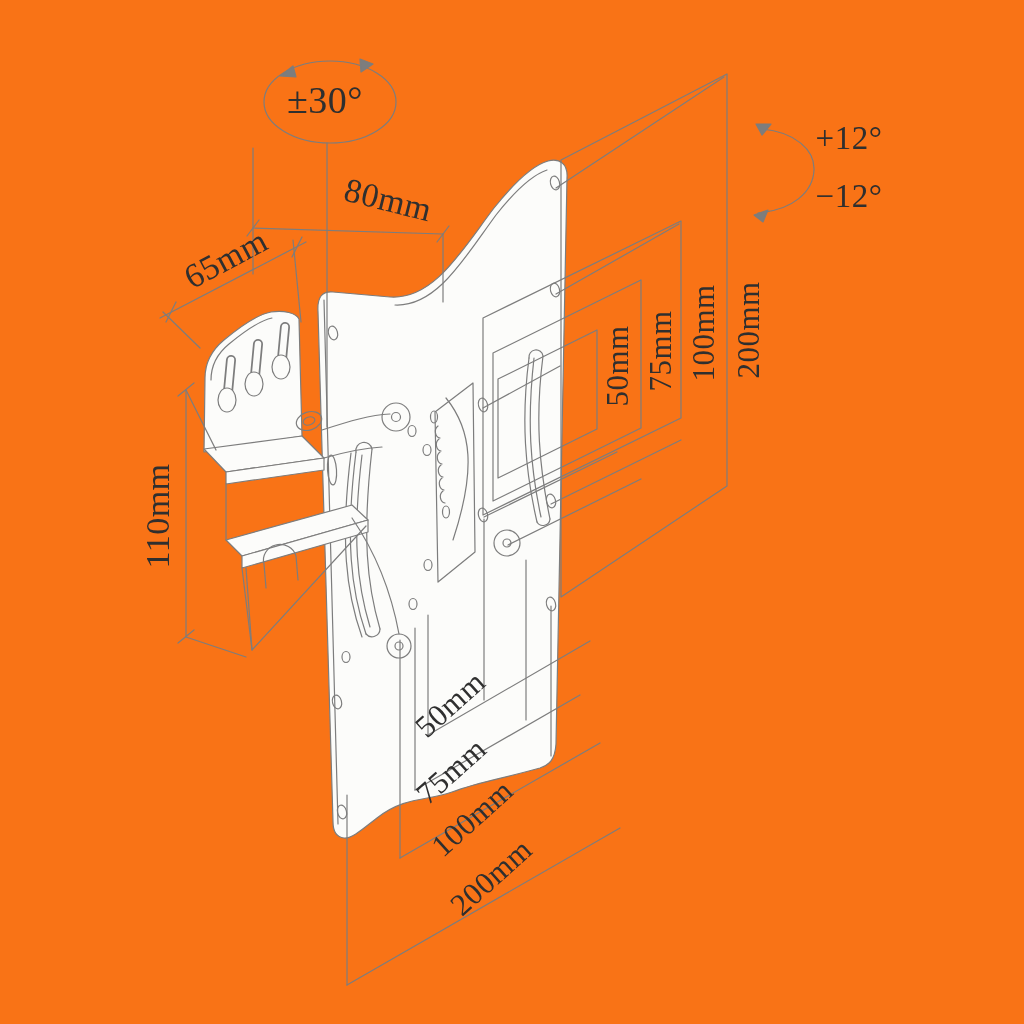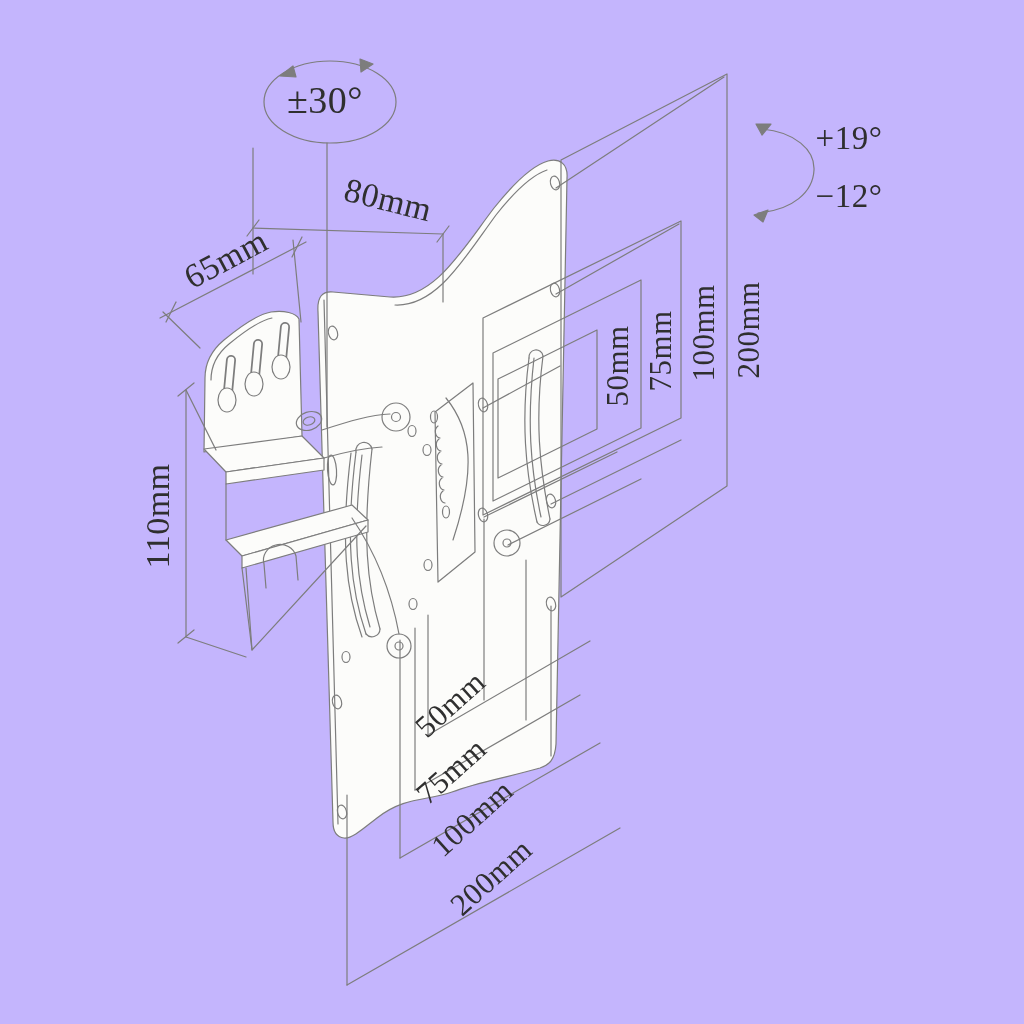--- a/index.html
+++ b/index.html
@@ -1,18 +1,18 @@
 <!DOCTYPE html>
 <html><head>
 <meta charset="utf-8">
 <style>
   html,body{margin:0;padding:0;}
   .stage{
     position:relative;width:1024px;height:1024px;overflow:hidden;
-    background:#c4b5fd;
+    background:#f97316;
     font-family:"Liberation Serif","DejaVu Serif",serif;
   }
   .art{position:absolute;left:0;top:0;}
   .lbl{
     position:absolute;white-space:nowrap;color:#2f2f2f;
     transform:translate(-50%,-50%);line-height:1;
     letter-spacing:0.5px;
   }
   .lbl.big{font-size:38px;}
   .lbl.dim{font-size:34px;}
@@ -213,21 +213,21 @@
   </g>
   <g>
     <path d="M762,129 C795,132 815,150 814,170 C813,192 793,210 758,213"></path>
     <path d="M756,124 l15,0 l-9,11 z" fill="#7d7d7d"></path>
     <path d="M754,215 l14,-5 l-5,12 z" fill="#7d7d7d"></path>
   </g>
 </svg>
 
 <div class="lbl big" style="left:325px;top:100px;">±30°</div>
 
-<div class="lbl dim" style="left:849px;top:138px;font-size:33px;">+19°</div>
+<div class="lbl dim" style="left:849px;top:138px;font-size:33px;">+12°</div>
 
 <div class="lbl dim" style="left:849px;top:196px;font-size:33px;">−12°</div>
 
 <div class="lbl dim rot14" style="left:388px;top:200px;">80mm</div>
 
 <div class="lbl dim rotm28" style="left:226px;top:259px;">65mm</div>
 
 <div class="lbl dim rotm90" style="left:158px;top:516px;">110mm</div>
 
 <div class="lbl vesa rotm90" style="left:617px;top:366px;">50mm</div>

